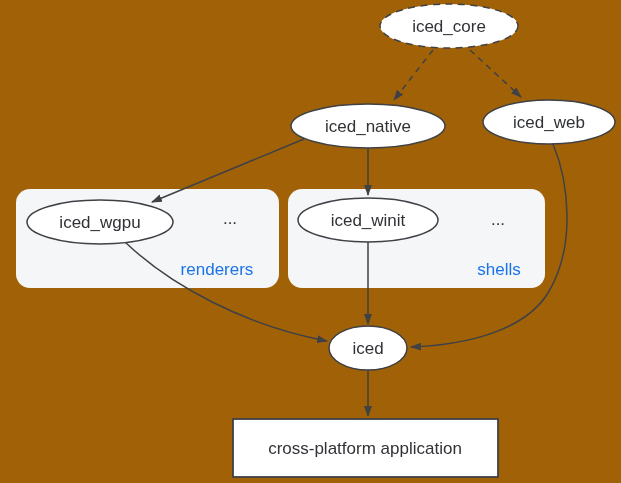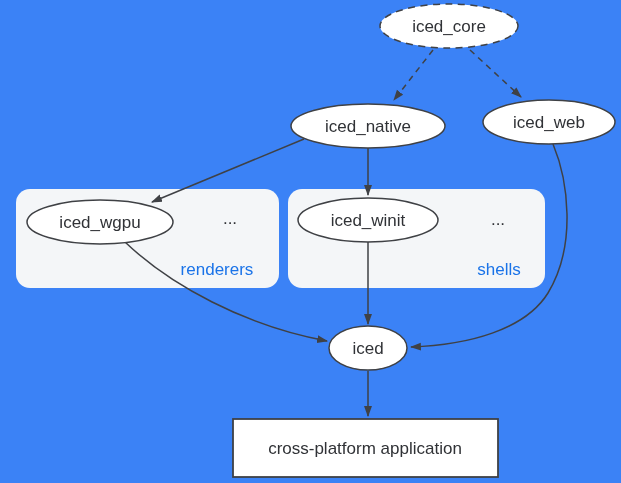--- a/index.html
+++ b/index.html
@@ -4,21 +4,21 @@
 <style>
   html, body {
     margin: 0;
     padding: 0;
     background: #ffffff;
   }
   .stage {
     position: relative;
     width: 621px;
     height: 483px;
-    background: #3b82f6;
+    background: #a16207;
     font-family: "Liberation Sans", sans-serif;
   }
   svg { display: block; }
 
   .node-shape {
     fill: #ffffff;
     stroke: #3f4145;
     stroke-width: 1.5;
   }
   .node-shape.dashed {

